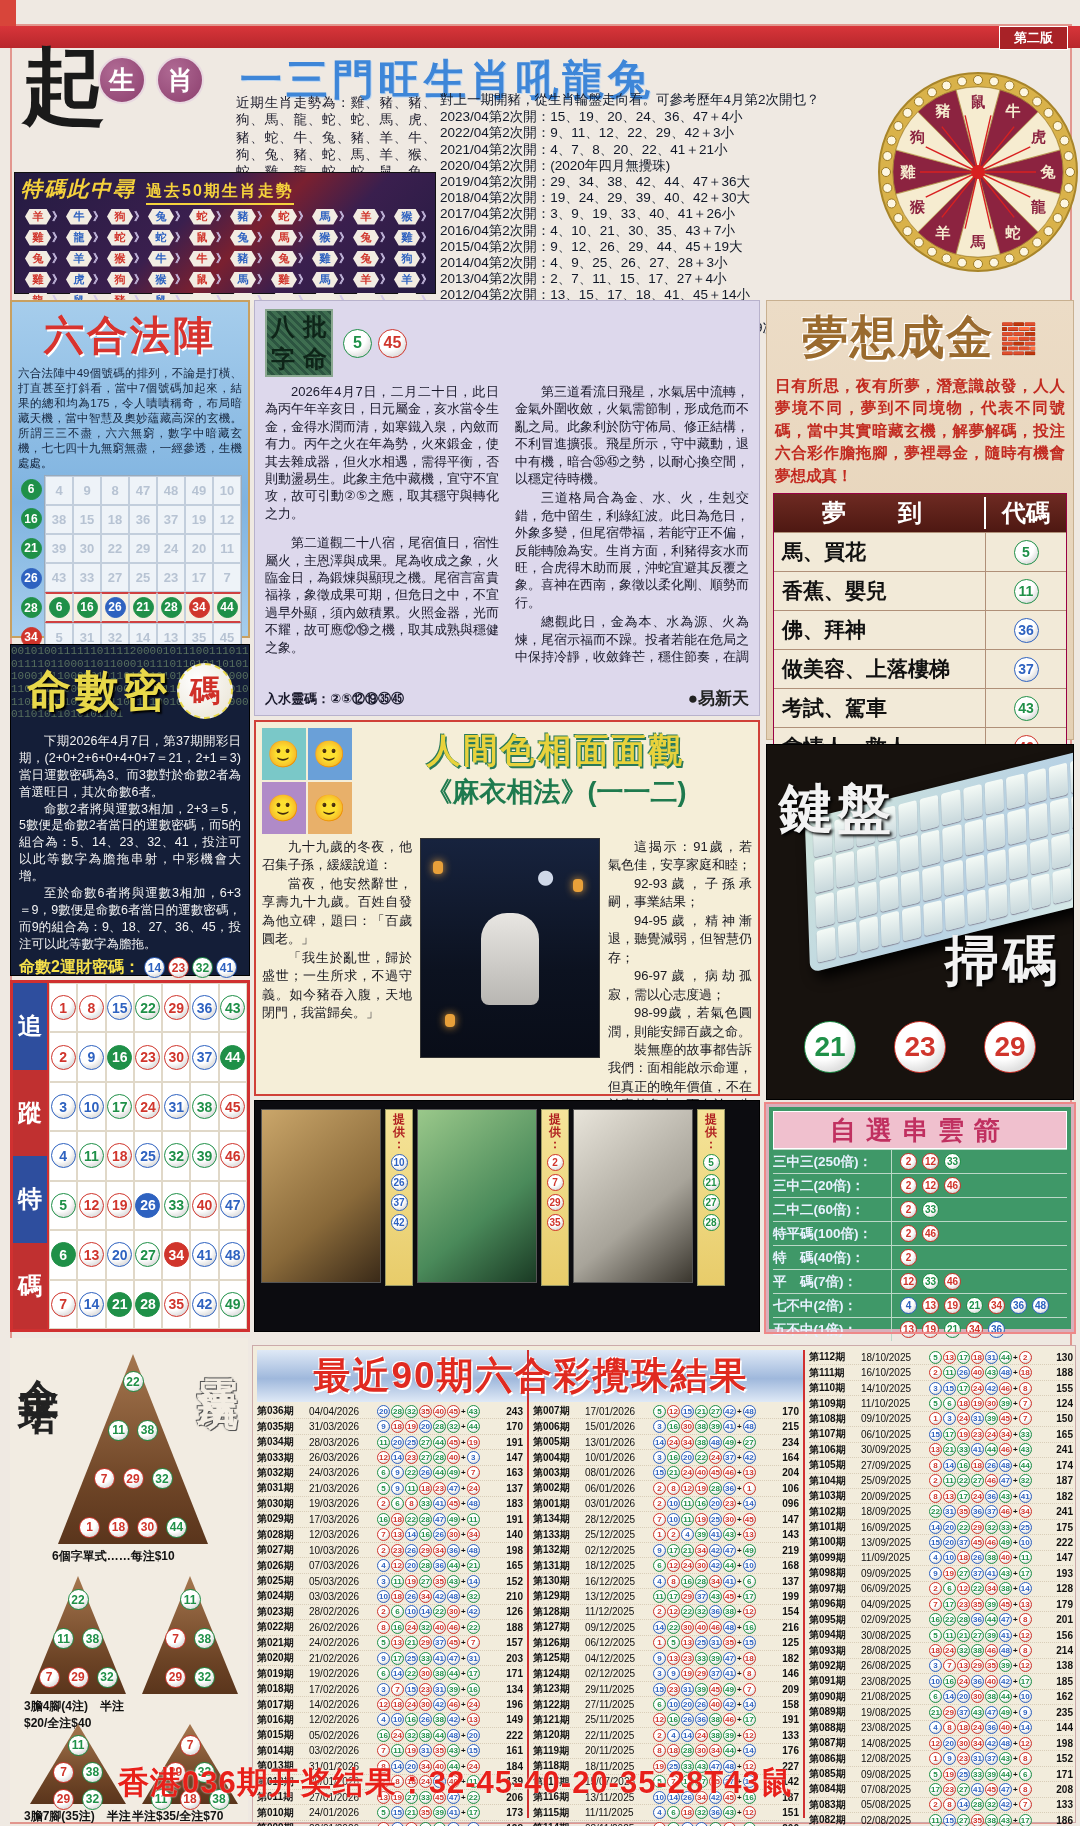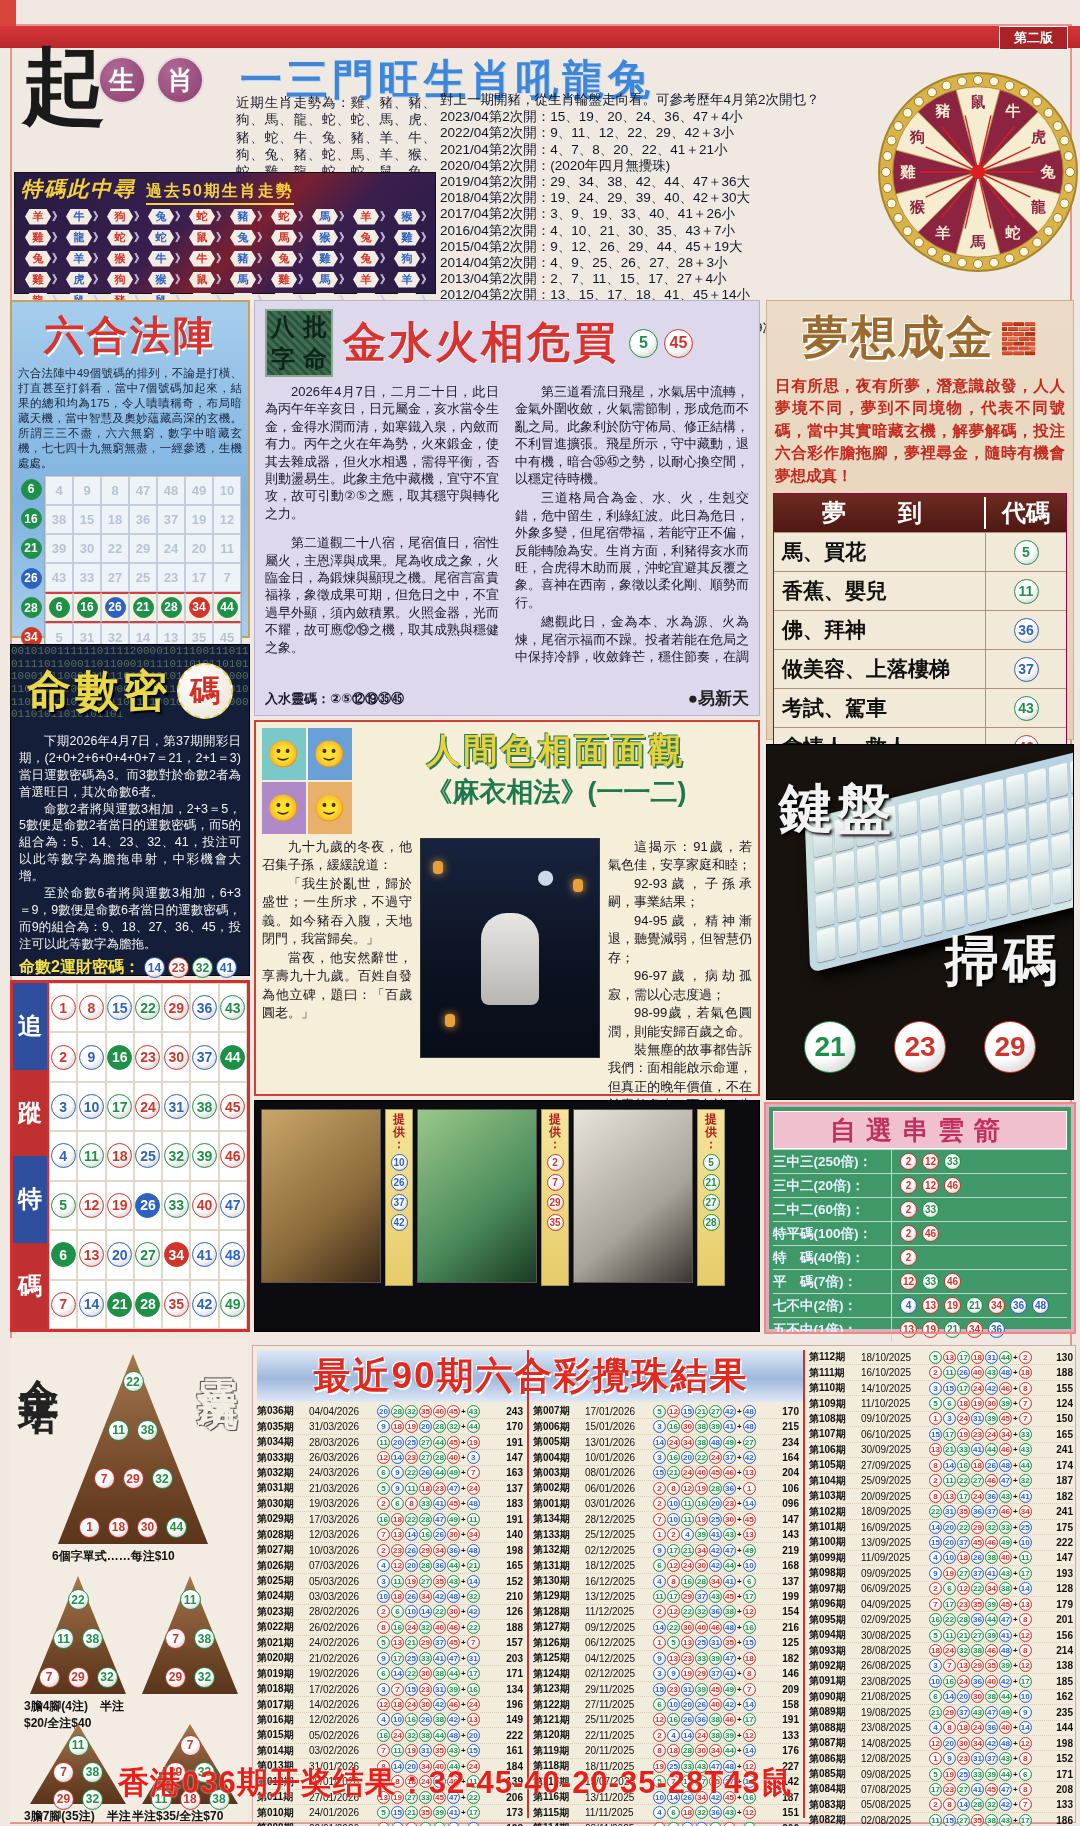--- a/index.html
+++ b/index.html
@@ -454,21 +454,20 @@
 </div>
 
 <div class="box jinshui" style="left:254px;top:300px;width:506px;height:416px;">
   <div style="display:flex;align-items:center;gap:10px;">
     <div class="badge8">
       <span>八</span>
         <span>批</span>
       <span>字</span>
         <span>命</span>
     </div>
-    <span class="jstitle">金水火相危買</span>
     <span id="jsBalls" style="display:flex;gap:6px;">
         <span class="ball b28" style="border: 1.5px solid rgb(31, 144, 72); color: rgb(31, 144, 72);">5</span>
         <span class="ball b28" style="border: 1.5px solid rgb(208, 53, 44); color: rgb(208, 53, 44);">45</span>
       </span>
   </div>
   <div id="jsBody" class="jsp cols2" style="margin-top:6px;height:300px;overflow:hidden;">
       <div style="text-indent: 2em; margin-bottom: 12px;">2026年4月7日，二月二十日，此日為丙午年辛亥日，日元屬金，亥水當令生金，金得水潤而清，如寒鐵入泉，內斂而有力。丙午之火在年為勢，火來鍛金，使其去雜成器，但火水相遇，需得平衡，否則動盪易生。此象主危中藏機，宜守不宜攻，故可引動②⑤之應，取其穩守與轉化之力。</div>
       <div style="text-indent: 2em; margin-bottom: 2px;">第二道觀二十八宿，尾宿值日，宿性屬火，主恩澤與成果。尾為收成之象，火臨金日，為鍛煉與顯現之機。尾宿言富貴福祿，象徵成果可期，但危日之中，不宜過早外顯，須內斂積累。火照金器，光而不耀，故可應⑫⑲之機，取其成熟與穩健之象。</div>
       <div style="text-indent: 2em; margin-bottom: 2px;">第三道看流日飛星，水氣居中流轉，金氣外圍收斂，火氣需節制，形成危而不亂之局。此象利於防守佈局、修正結構，不利冒進擴張。飛星所示，守中藏動，退中有機，暗合㉟㊺之勢，以耐心換空間，以穩定待時機。</div>
       <div style="text-indent: 2em; margin-bottom: 2px;">三道格局合為金、水、火，生剋交錯，危中留生，利綠紅波。此日為危日，外象多變，但尾宿帶福，若能守正不偏，反能轉險為安。生肖方面，利豬得亥水而旺，合虎得木助而展，沖蛇宜避其反覆之象。喜神在西南，象徵以柔化剛、順勢而行。</div>
@@ -582,22 +581,22 @@
       <div class="face" style="background:#e8b06a;">🙂</div>
     </div>
     <div style="flex:1;text-align:center;">
       <div class="mayititle">人間色相面面觀</div>
       <div class="mayisub">《麻衣相法》(一一二)</div>
     </div>
   </div>
   <div style="display:flex;gap:8px;margin-top:4px;">
     <div id="mayiLeft" class="mayip" style="width:150px;">
         <div style="text-indent: 2em;">九十九歲的冬夜，他召集子孫，緩緩說道：</div>
+        <div style="text-indent: 2em;">當夜，他安然辭世，享壽九十九歲。百姓自發為他立碑，題曰：「百歲圓老。」</div>
         <div style="text-indent: 2em;">「我生於亂世，歸於盛世；一生所求，不過守義。如今豬吞入腹，天地閉門，我當歸矣。」</div>
-        <div style="text-indent: 2em;">當夜，他安然辭世，享壽九十九歲。百姓自發為他立碑，題曰：「百歲圓老。」</div>
       </div>
     <div class="nightimg" style="width:178px;height:218px;">
       <div class="lantern" style="left:12px;top:22px;"></div>
       <div class="lantern" style="right:16px;top:40px;"></div>
       <div class="lantern" style="left:24px;bottom:30px;"></div>
       <div class="oldman"></div>
     </div>
     <div id="mayiRight" class="mayip" style="flex:1;">
         <div style="text-indent: 2em;">這揭示：91歲，若氣色佳，安享家庭和睦；</div>
         <div style="text-indent: 2em;">92-93歲，子孫承嗣，事業結果；</div>

